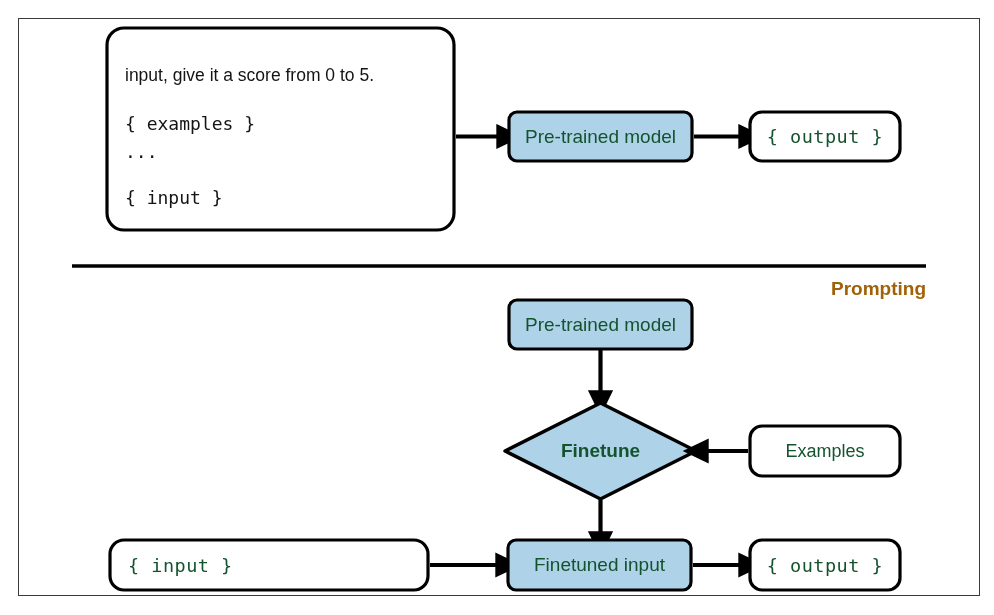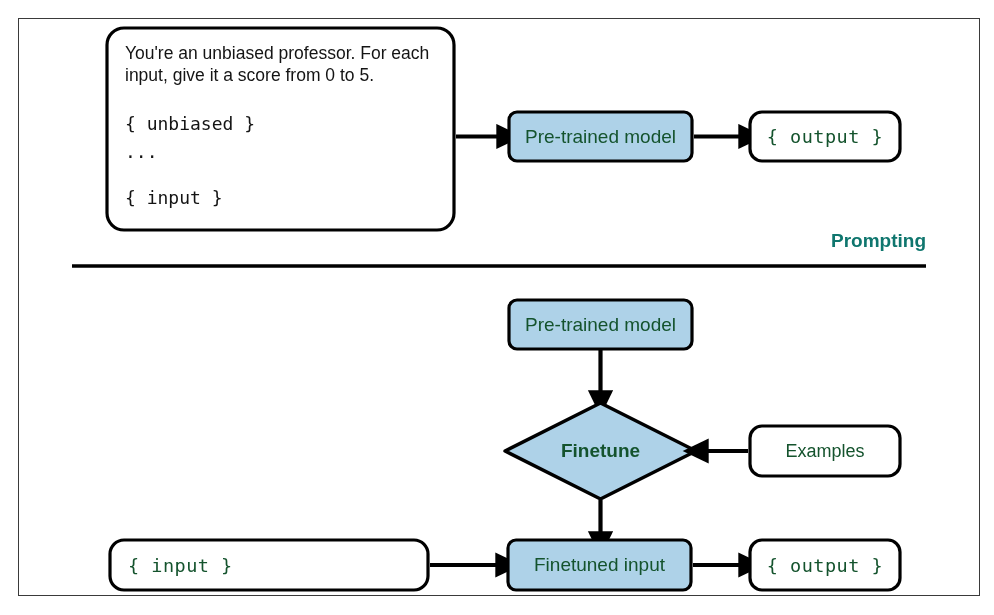--- a/index.html
+++ b/index.html
@@ -58,22 +58,23 @@
   }
   .sans-sm {
     font-family: "Liberation Sans", sans-serif;
     font-size: 18px;
     border-radius: 14px;
   }
   .section-label {
     font-family: "Liberation Sans", sans-serif;
     font-weight: bold;
     font-size: 19px;
-    color: #0f766e;
+    color: #a16207;
     justify-content: flex-end;
+    margin-top: 48px;
   }
   .prompt-text {
     position: absolute;
     font-family: "Liberation Sans", sans-serif;
     font-size: 17.5px;
     line-height: 22px;
     color: #141414;
     width: 320px;
   }
   .prompt-mono {
@@ -127,23 +128,22 @@
 
     <line x1="430" y1="565" x2="497" y2="565" stroke="#000000" stroke-width="4.2" marker-end="url(#arrowR)"></line>
 
     <rect x="508" y="540" width="183" height="50" rx="8" ry="8" fill="#aed2e8" stroke="#000000" stroke-width="3.2"></rect>
 
     <line x1="693" y1="565" x2="740" y2="565" stroke="#000000" stroke-width="4.2" marker-end="url(#arrowR)"></line>
 
     <rect x="750" y="540" width="150" height="50" rx="12" ry="12" fill="#ffffff" stroke="#000000" stroke-width="3.2"></rect>
   </svg>
 
-  <div class="prompt-text" style="left:125px; top:42px;">You're an unbiased professor. For each</div>
   <div class="prompt-text" style="left:125px; top:64px;">input, give it a score from 0 to 5.</div>
-  <div class="prompt-mono" style="left:125px; top:111px;">{ unbiased }</div>
+  <div class="prompt-mono" style="left:125px; top:111px;">{ examples }</div>
   <div class="prompt-mono" style="left:125px; top:139px;">...</div>
   <div class="prompt-mono" style="left:125px; top:185px;">{ input }</div>
 
   <div class="lbl lbl-center sans" style="left:509px; top:112px; width:183px; height:49px;">Pre-trained model</div>
 
   <div class="lbl lbl-center mono" style="left:750px; top:112px; width:150px; height:49px;">{ output }</div>
 
   <div class="lbl section-label" style="left:700px; top:228px; width:226px; height:26px;">Prompting</div>
 
   <div class="lbl lbl-center sans" style="left:509px; top:300px; width:183px; height:49px;">Pre-trained model</div>

